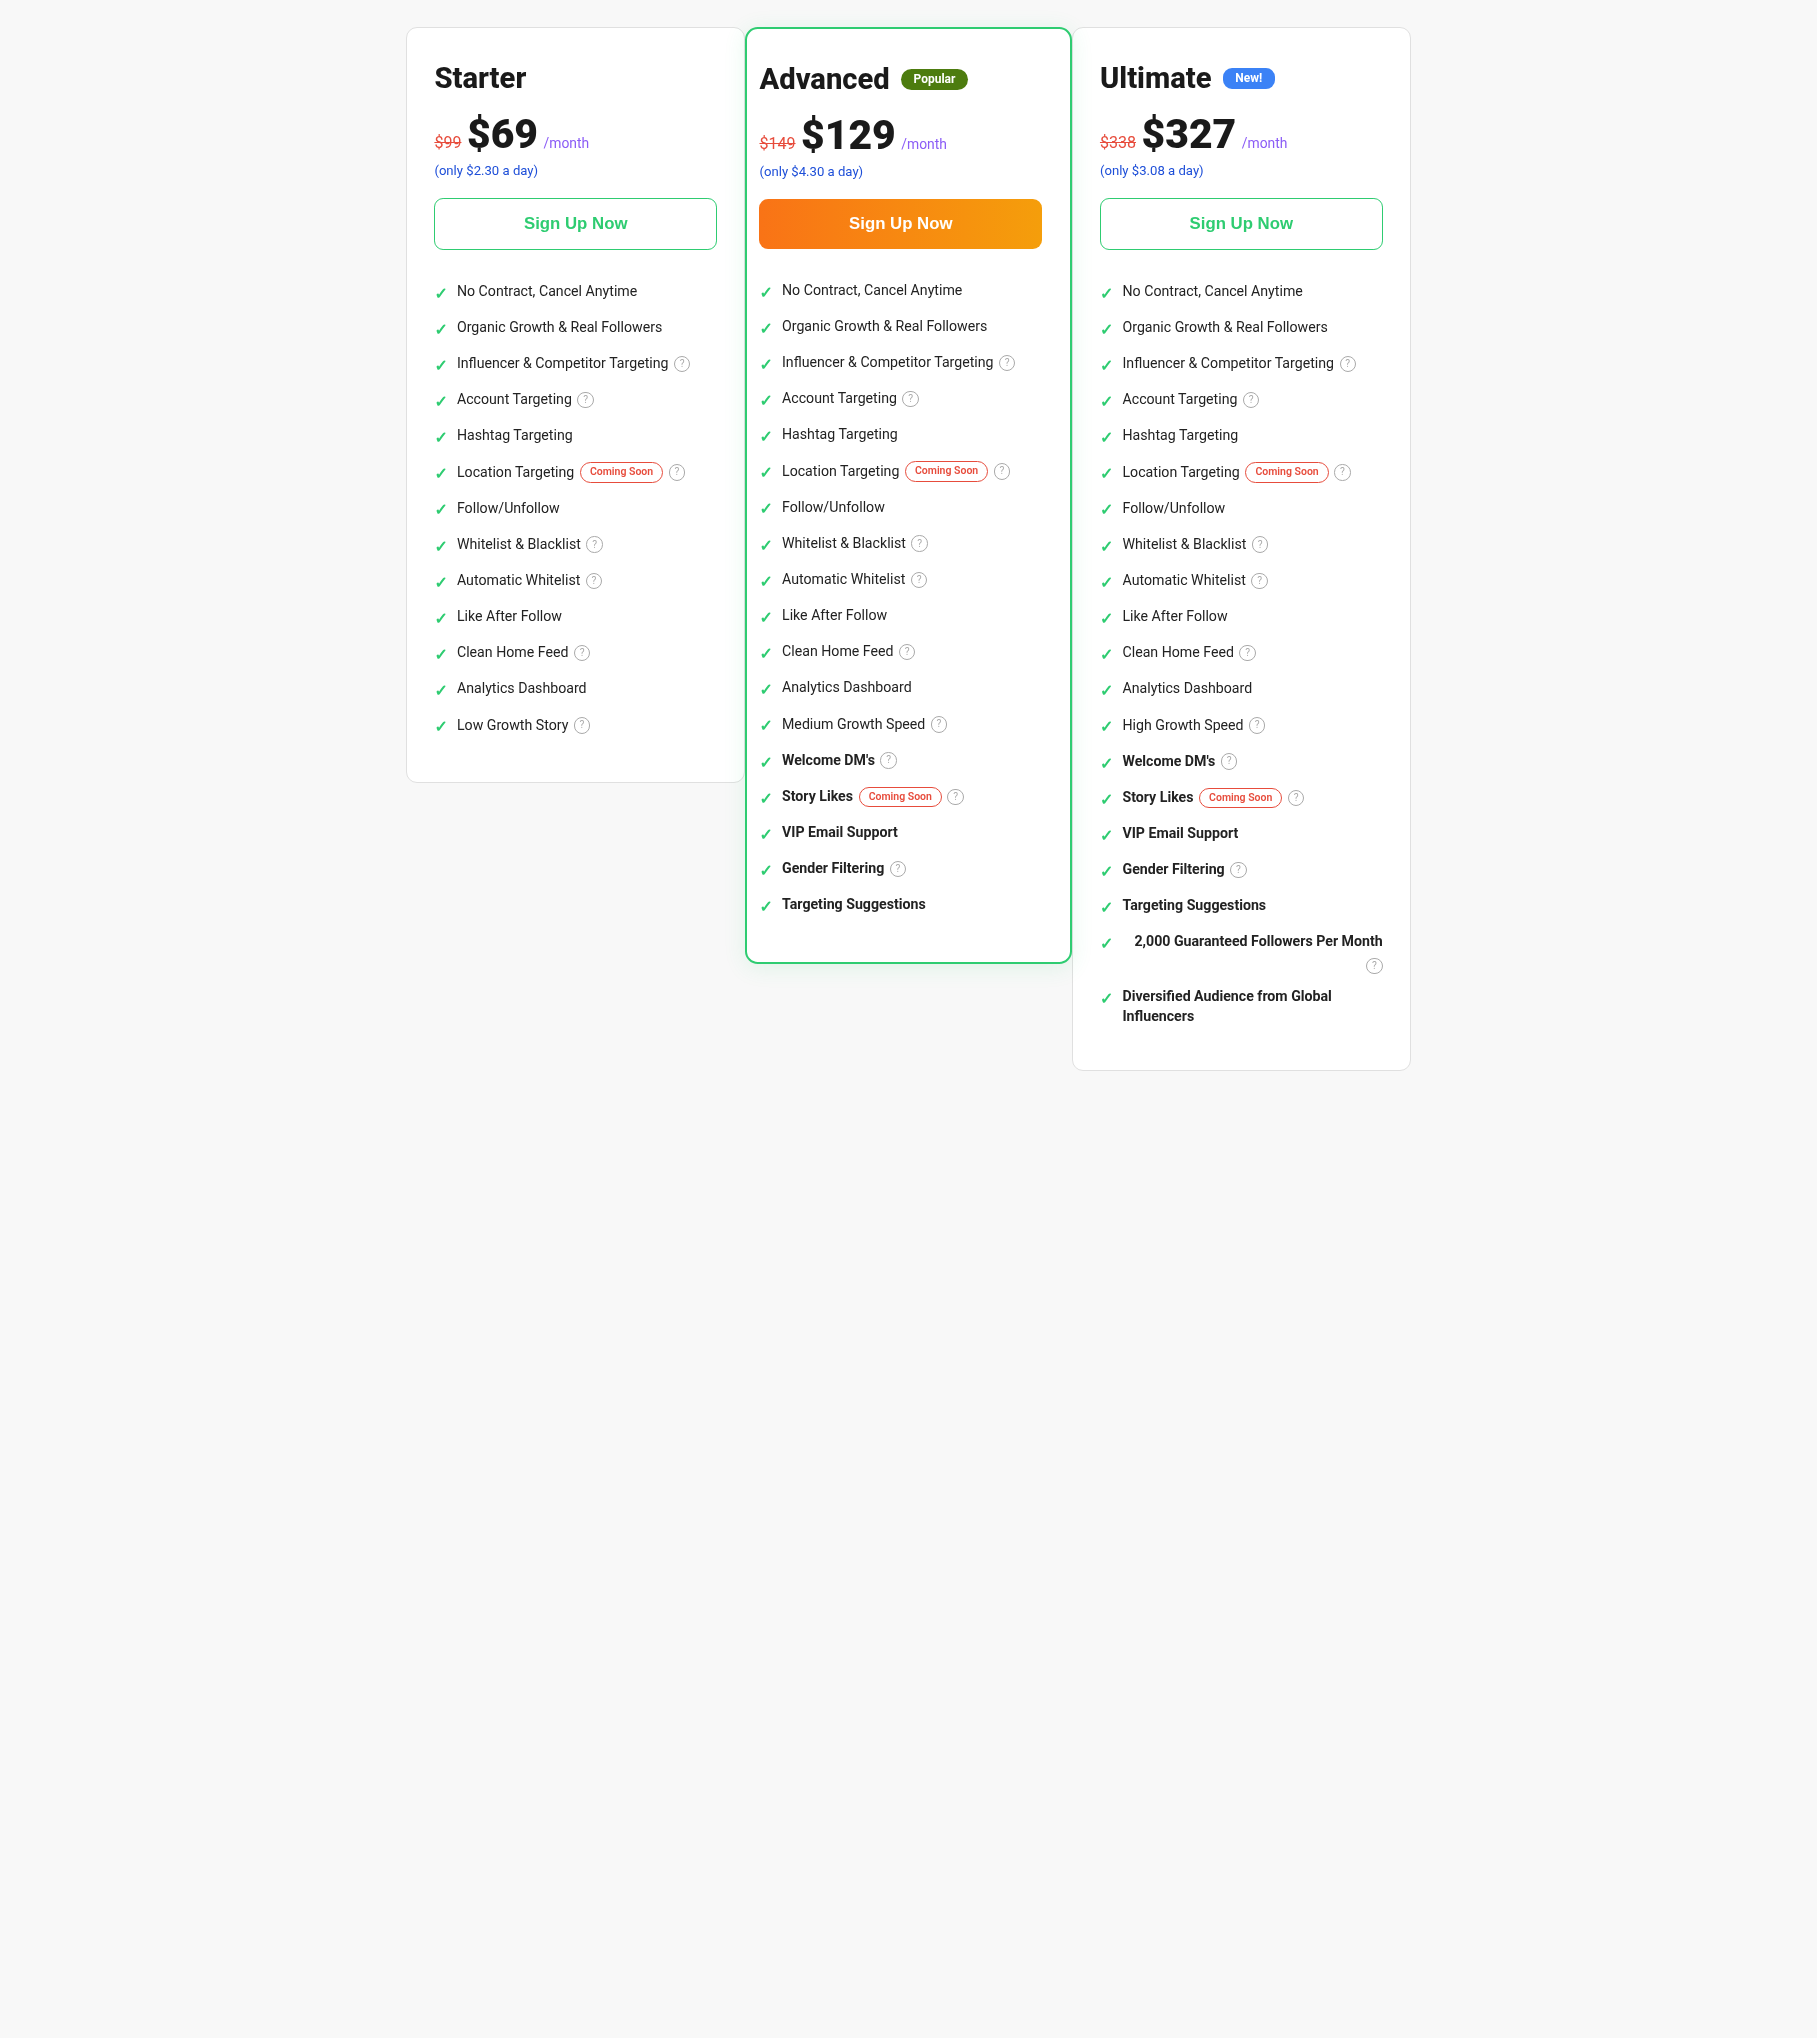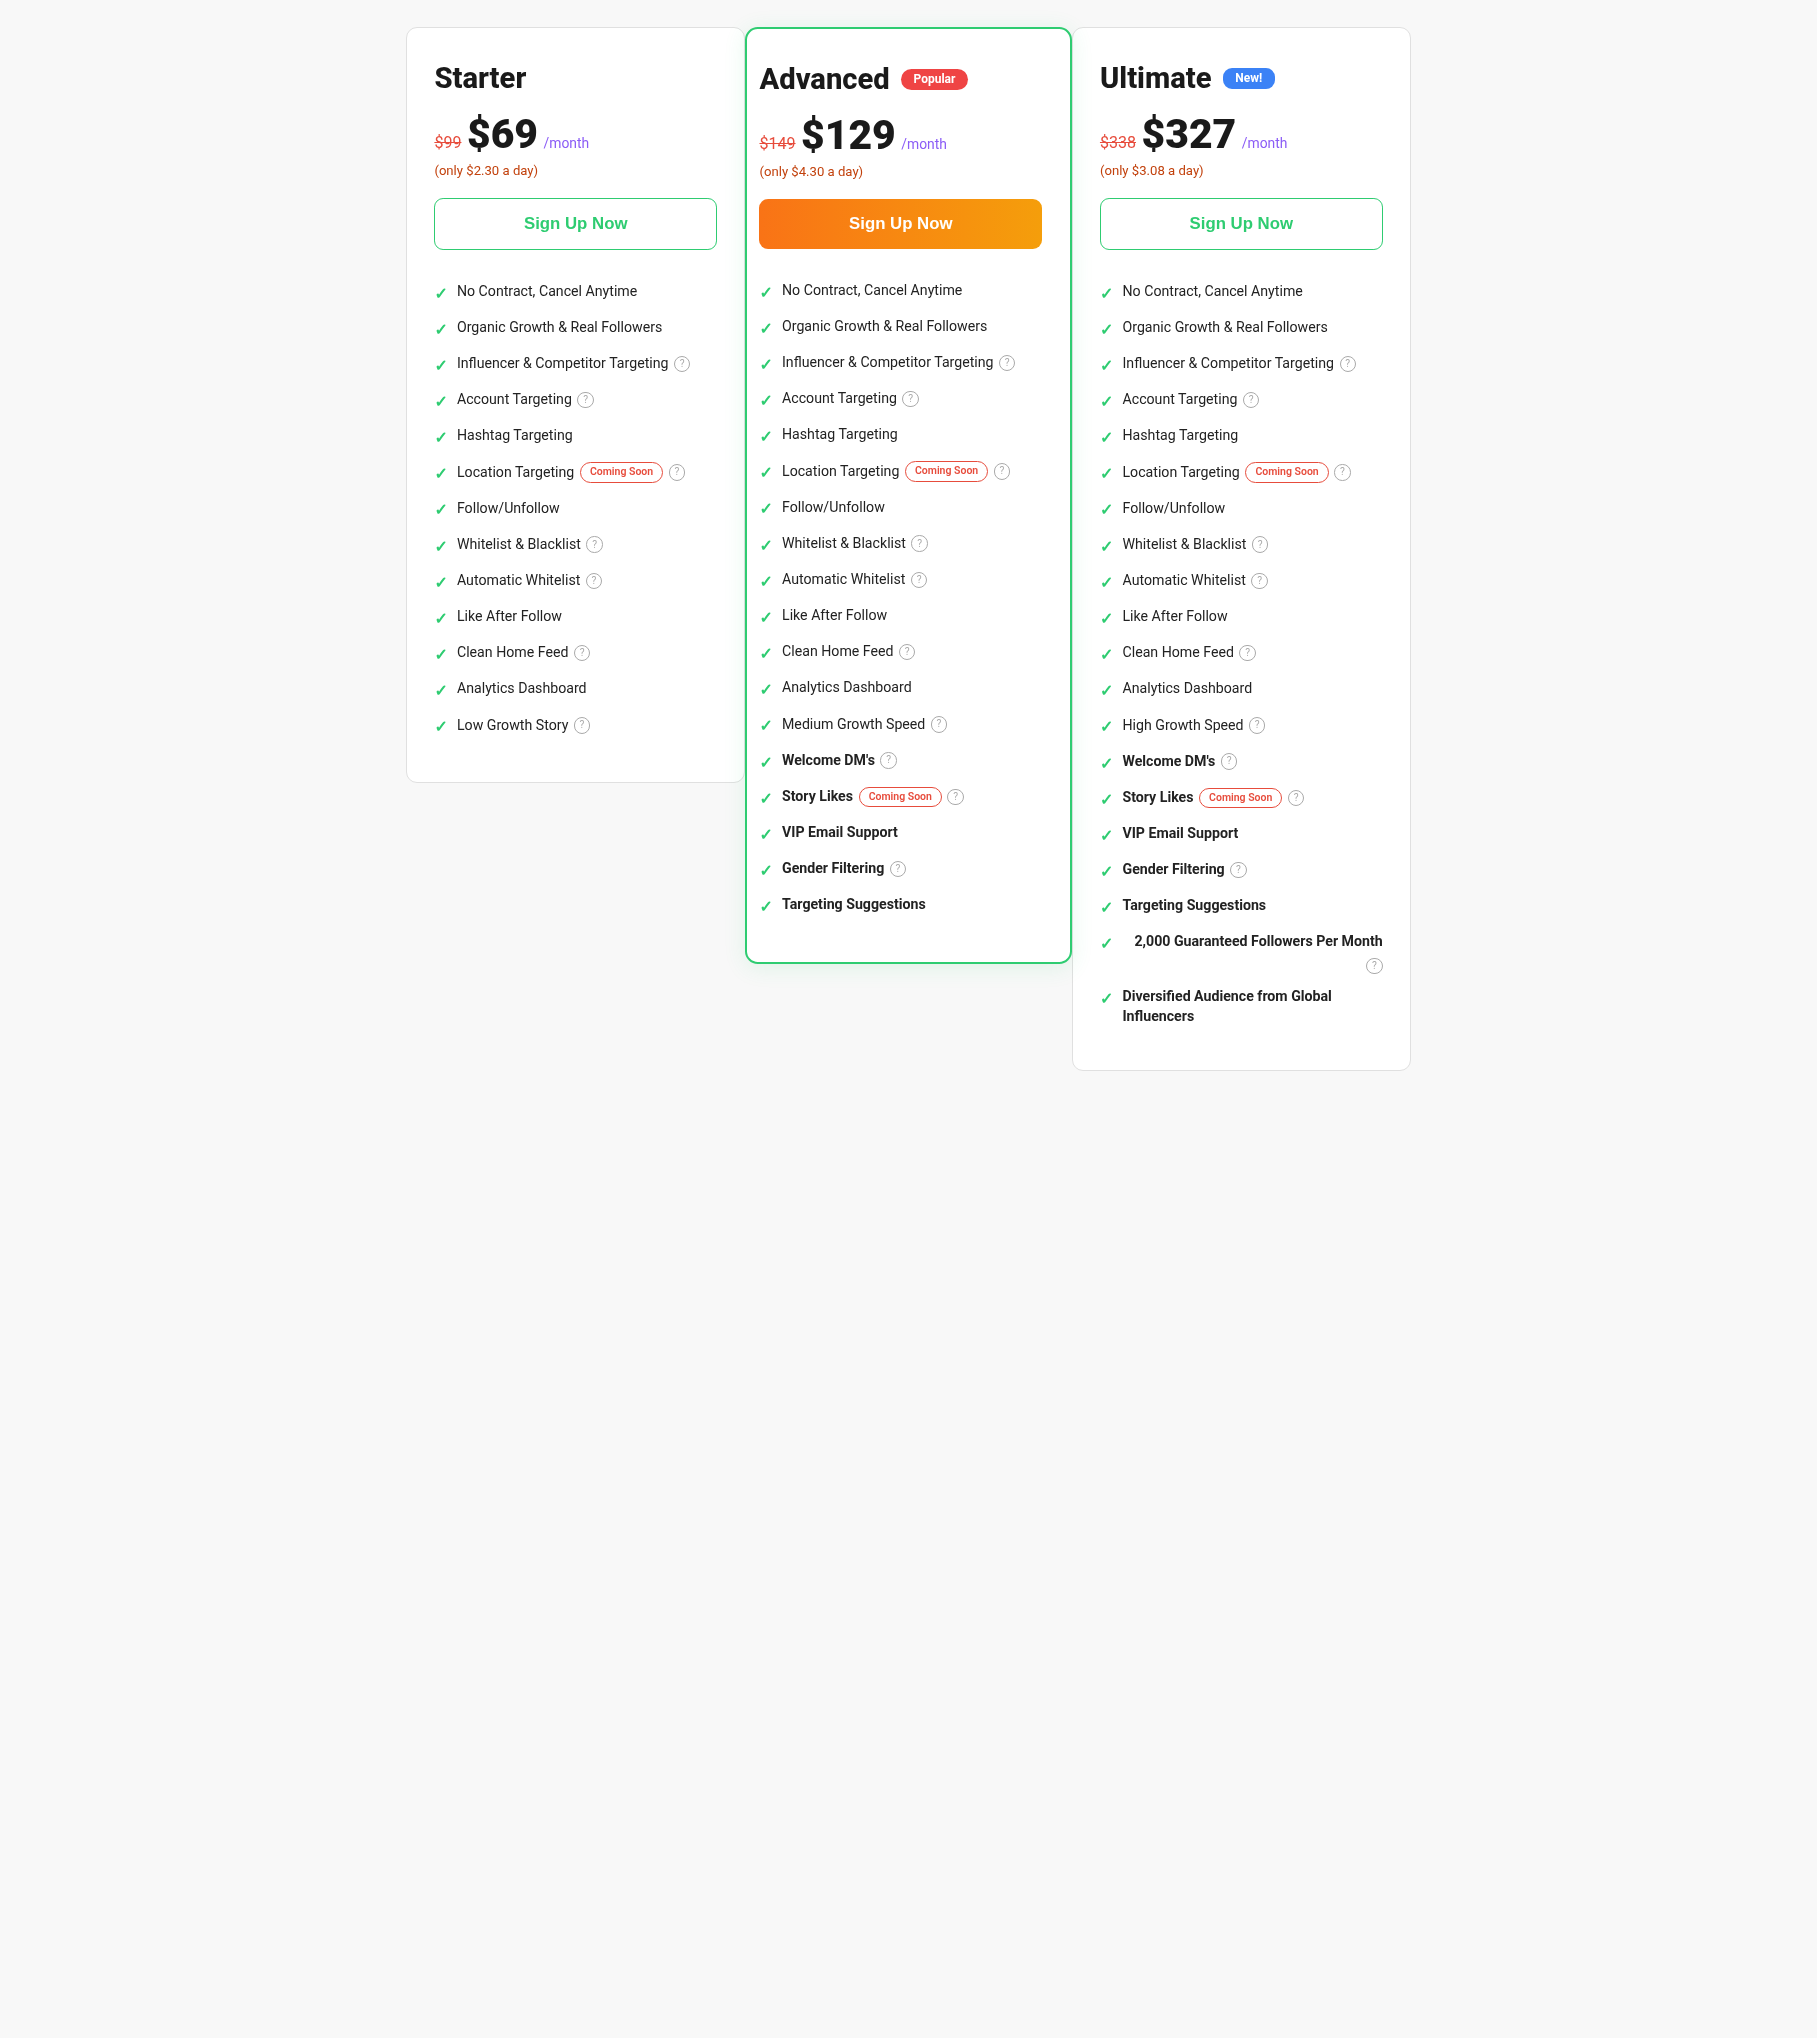--- a/index.html
+++ b/index.html
@@ -42,21 +42,21 @@
       color: #1a1a1a;
     }
     .badge {
       display: inline-block;
       padding: 3.7px 12.8px;
       border-radius: 18.3px;
       font-size: 0.82rem;
       font-weight: 700;
       color: #fff;
     }
-    .badge-popular { background: #ef4444; }
+    .badge-popular { background: #4d7c0f; }
     .badge-new { background: #3b82f6; border-radius: 9px; }
     .price-row {
       display: flex;
       align-items: baseline;
       gap: 5.5px;
       margin-bottom: 5.5px;
     }
     .price-original {
       font-size: 1.1rem;
       color: #e74c3c;
@@ -66,21 +66,21 @@
       font-size: 2.8rem;
       font-weight: 900;
       color: #1a1a1a;
     }
     .price-period {
       font-size: 0.95rem;
       color: #8b5cf6;
     }
     .price-daily {
       font-size: 0.9rem;
-      color: #c2410c;
+      color: #1d4ed8;
       margin-bottom: 20px;
     }
     .btn-signup {
       display: block;
       width: 100%;
       padding: 14.6px;
       border-radius: 9.1px;
       font-size: 1.15rem;
       font-weight: 700;
       text-align: center;

